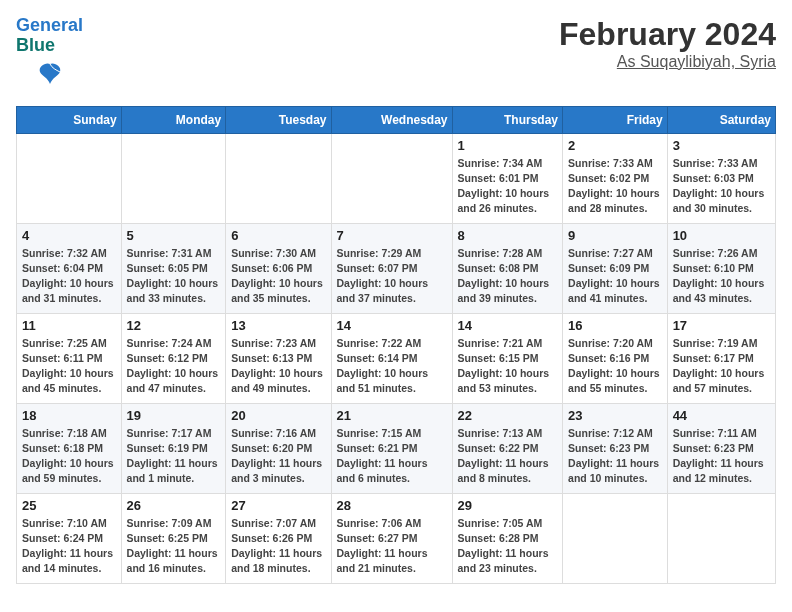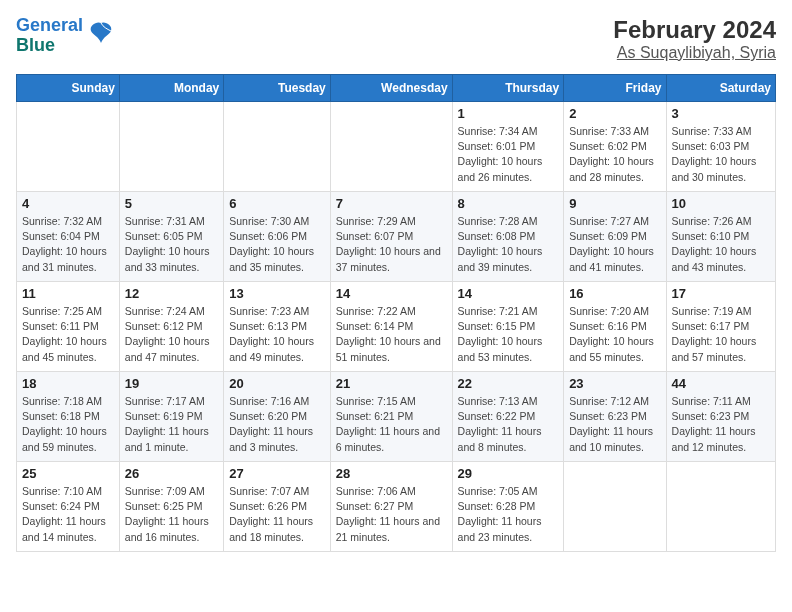--- a/index.html
+++ b/index.html
@@ -13,39 +13,40 @@
     .header-area {
       display: flex;
       justify-content: space-between;
       align-items: flex-start;
       margin-bottom: 12px;
     }
     .logo {
       display: flex;
       align-items: center;
       gap: 4px;
+      flex-direction: column;
     }
     .logo-text {
       font-size: 18px;
       font-weight: bold;
       color: #333;
       line-height: 1.1;
     }
     .logo-text span {
       color: #2878c8;
     }
     .logo-bird {
       color: #2878c8;
       font-size: 22px;
     }
     .title-block {
       text-align: right;
     }
     .main-title {
-      font-size: 24px;
+      font-size: 32px;
       font-weight: bold;
       color: #333;
     }
     .sub-title {
       font-size: 16px;
       color: #555;
       text-decoration: underline;
     }
     table {
       width: 100%;
@@ -77,20 +78,21 @@
       font-weight: bold;
       font-size: 13px;
       display: block;
       margin-bottom: 3px;
       color: #222;
     }
     .day-info {
       font-size: 10.5px;
       color: #444;
       line-height: 1.45;
+      font-weight: bold;
     }
     tbody tr:nth-child(odd) td {
       background: #fff;
     }
     tbody tr:nth-child(even) td {
       background: #f5f7fa;
     }
     td.empty {
       background: #f5f7fa;
     }

